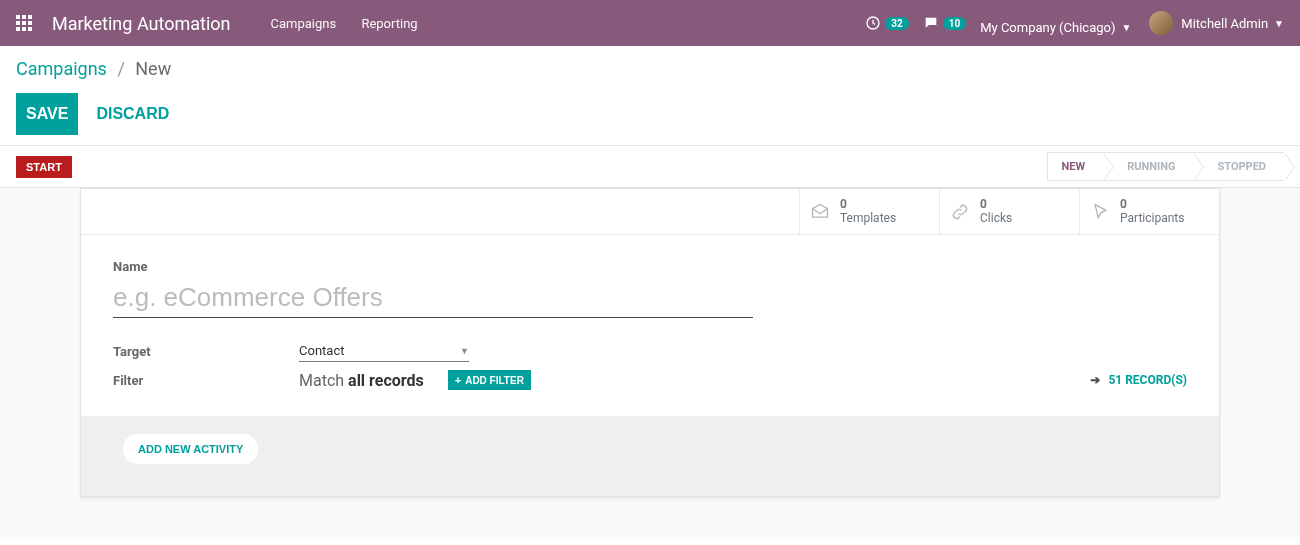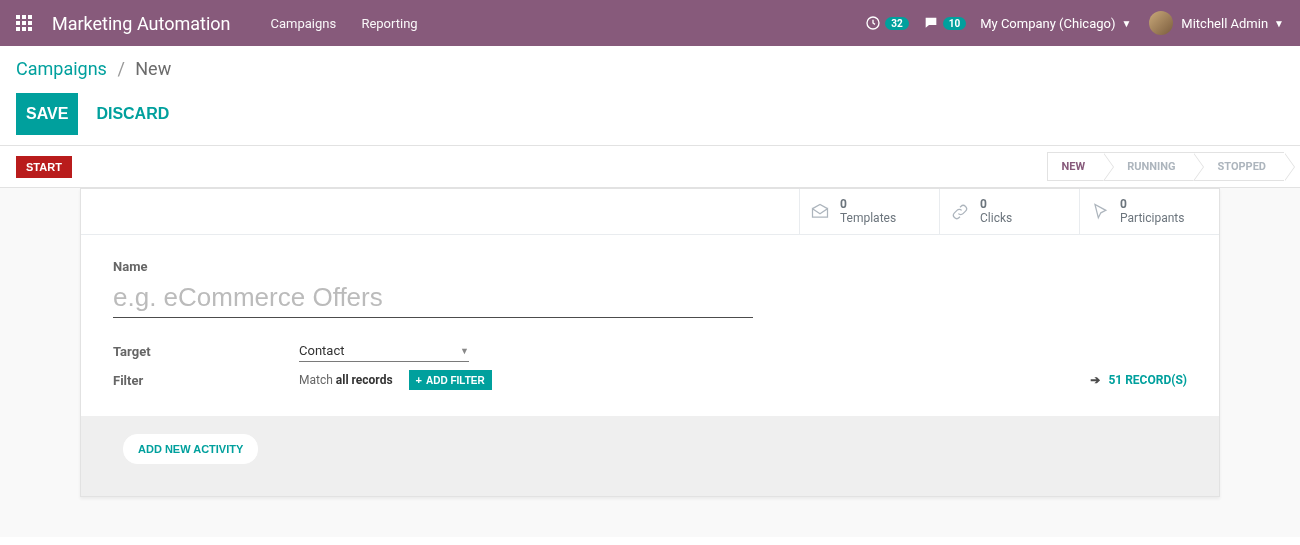--- a/index.html
+++ b/index.html
@@ -7,21 +7,21 @@
   
   .topbar { background: #875a7b; height: 46px; display: flex; align-items: center; padding: 0 16px; color: #fff; }
   .apps-icon { display: grid; grid-template-columns: repeat(3, 4px); grid-template-rows: repeat(3, 4px); gap: 2px; margin-right: 20px; cursor: pointer; }
   .apps-icon span { background: #fff; width: 4px; height: 4px; }
   .app-title { font-size: 18px; font-weight: 400; margin-right: 40px; }
   .topnav a { color: #fff; text-decoration: none; font-size: 13px; margin-right: 22px; cursor: pointer; opacity: 0.95; }
   .spacer { flex: 1; }
   .badge-item { display: inline-flex; align-items: center; margin-right: 14px; cursor: pointer; }
   .badge-icon { width: 16px; height: 16px; margin-right: 4px; }
   .badge-pill { background: #00a09d; color: #fff; font-size: 10px; font-weight: bold; border-radius: 10px; padding: 1px 6px; }
-  .user-area { display: flex; align-items: center; font-size: 13px; }
+  .user-area { display: flex; align-items: flex-end; font-size: 13px; }
   .company { margin-right: 18px; cursor: pointer; display: flex; align-items: center; }
   .user { cursor: pointer; display: flex; align-items: center; }
   .avatar { width: 24px; height: 24px; border-radius: 50%; background: linear-gradient(135deg,#c9a97a,#7a5c3d); margin-right: 8px; }
   .caret { margin-left: 6px; font-size: 10px; }
   
   .crumb-bar { padding: 12px 16px 4px; }
   .crumb { font-size: 18px; }
   .crumb-link { color: #00a09d; cursor: pointer; }
   .crumb-sep { color: #999; margin: 0 6px; }
   .crumb-cur { color: #6c6c6c; }
@@ -56,21 +56,21 @@
   .field-label { width: 150px; font-size: 13px; font-weight: bold; color: #666; }
   .name-field { width: 100%; }
   .name-field .field-label { font-weight: bold; font-size: 13px; color: #666; margin-bottom: 4px; display: block; width: auto; }
   .name-input { width: 640px; border: none; border-bottom: 1px solid #4c4c4c; font-size: 26px; padding: 4px 0; outline: none; color: #333; background: transparent; }
   .name-input::placeholder { color: #bbb; }
   
   .target-select { width: 170px; border: none; border-bottom: 1px solid #7a7a7a; padding: 3px 0; font-size: 13px; color: #333; display: flex; justify-content: space-between; align-items: center; cursor: pointer; }
   .target-caret { font-size: 9px; color: #888; }
   
   .filter-line { display: flex; align-items: center; }
-  .filter-match { color: #666; font-size: 12px; margin-right: 16px; }
+  .filter-match { color: #666; font-size: 16px; margin-right: 24px; }
   .filter-match b { color: #333; }
   .btn-addfilter { background: #00a09d; color: #fff; font-size: 10px; font-weight: bold; padding: 4px 7px; border: none; cursor: pointer; display: inline-flex; align-items: center; }
   .btn-addfilter .plus { margin-right: 4px; font-size: 11px; }
   .records-link { margin-left: auto; color: #00a09d; font-size: 12px; font-weight: bold; cursor: pointer; display: flex; align-items: center; }
   .records-arrow { margin-right: 8px; color: #4c4c4c; }
   
   .activity-area { background: #efefef; padding: 18px 32px 32px; }
   .btn-activity { background: #fff; color: #00a09d; font-size: 11px; font-weight: bold; padding: 8px 14px; border: 1px solid #fff; border-radius: 14px; cursor: pointer; margin-left: 10px; }
 </style>
 </head>

